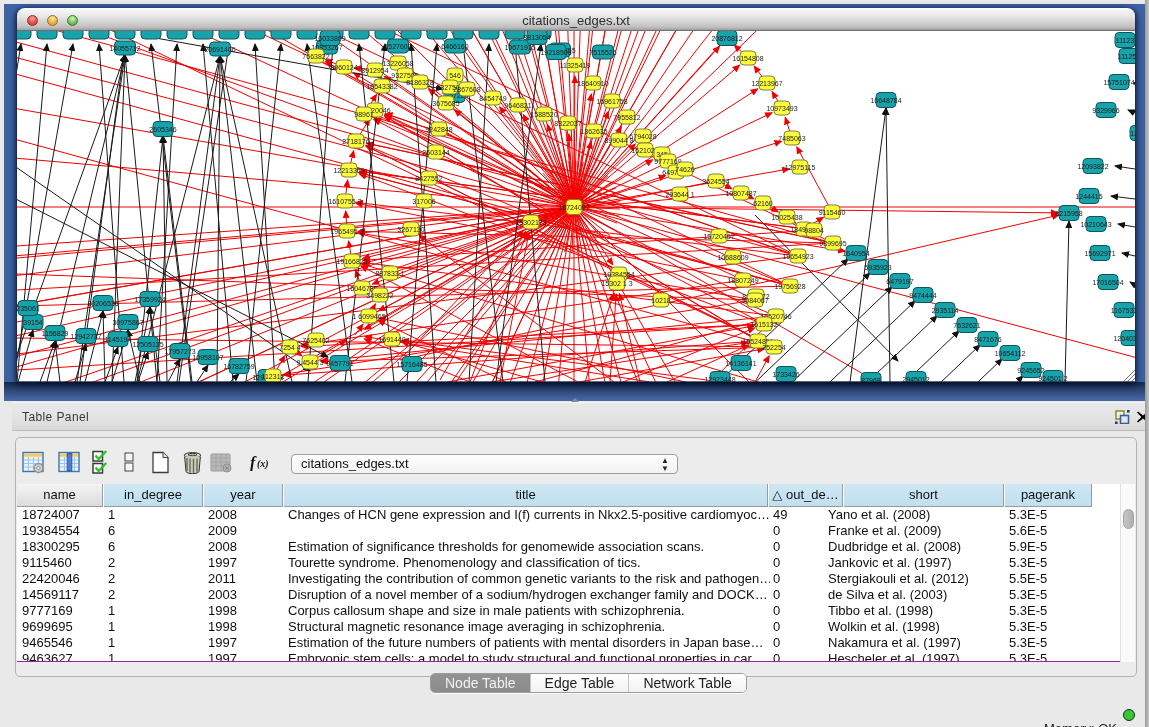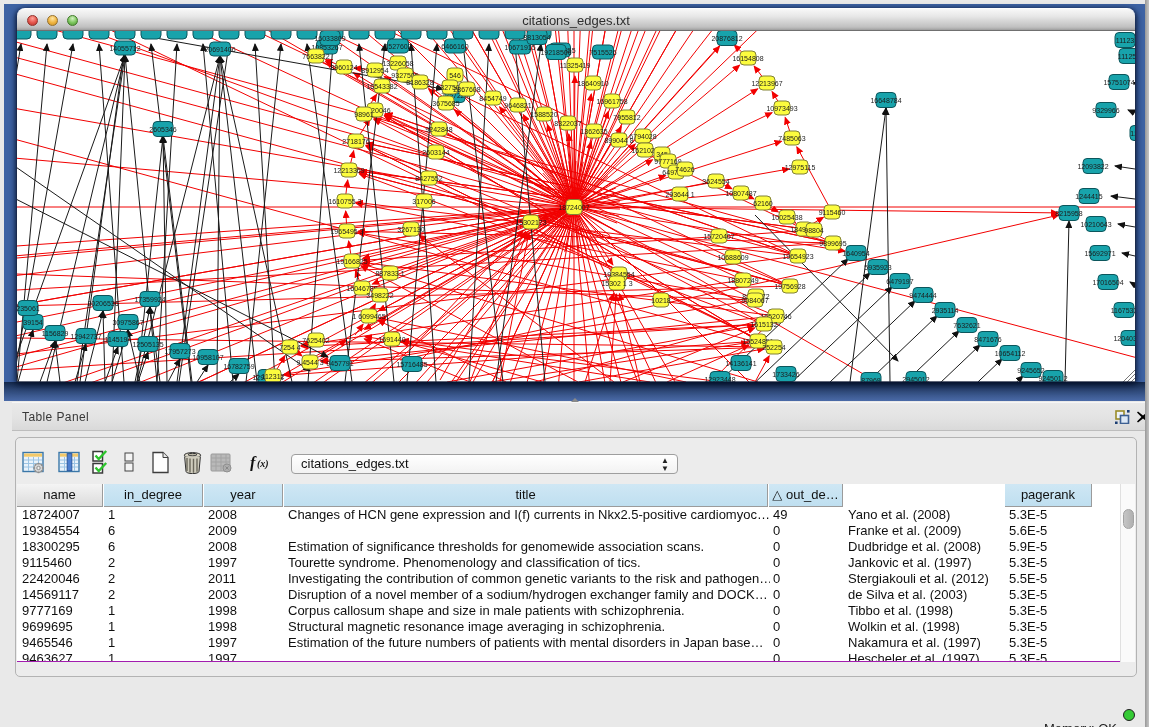--- a/index.html
+++ b/index.html
@@ -25,21 +25,21 @@
 .tbico{position:absolute;top:13px}
 #dd{position:absolute;left:275px;top:16px;width:387px;height:20px;background:linear-gradient(#fff,#f2f2f2);border:1px solid #9e9e9e;border-radius:4px;font-size:13px;color:#111;line-height:18px;padding-left:9px}
 #dd .arr{position:absolute;right:8px;top:2px;font-size:8px;color:#222;line-height:8px}
 #tablewrap{position:absolute;left:1px;top:46px;width:1118px;height:178px;background:#fff;overflow:hidden;border-bottom:1px solid #a21caf}
 #thead{position:absolute;left:0;top:0;height:23px;width:1118px;font-size:13px;color:#111}
 #thead .h{position:absolute;top:0;height:23px;background:linear-gradient(#cfe7f4,#bfdff0);border-right:1px solid #9b9b9b;border-bottom:1px solid #9b9b9b;text-align:center;line-height:22px}
 #thead .hg{background:linear-gradient(#f4f4f4,#dcdcdc)}
 #tbody{position:absolute;left:0;top:23px;width:1118px;font-size:13px;color:#0f0f0f}
 .tr{position:relative;height:16px;line-height:16px;white-space:nowrap}
 .tr div{position:absolute;overflow:hidden}
-.c0{left:5px;width:80px}.c1{left:91px;width:95px}.c2{left:191px;width:75px}.c3{left:271px;width:482px}.c4{left:756px;width:70px}.c5{left:831px;width:155px}.c6{left:992px;width:85px}
+.c0{left:5px;width:80px}.c1{left:91px;width:95px}.c2{left:191px;width:75px}.c3{left:271px;width:482px}.c4{left:756px;width:70px}.c5{left:811px;width:155px}.c6{left:992px;width:85px}
 #vscroll{position:absolute;right:1px;top:46px;width:15px;height:178px;background:#fafafa;border-left:1px solid #e0e0e0}
 #vthumb{position:absolute;left:2px;top:25px;width:11px;height:20px;background:linear-gradient(90deg,#c6c6c6,#b0b0b0);border-radius:6px;border:1px solid #a2a2a2}
 
 #tabs{position:absolute;left:430px;top:272px;height:20px;border:1px solid #9d9d9d;border-radius:5px;overflow:hidden;box-shadow:0 1px 0 rgba(255,255,255,.7)}
 #tabs .seg{float:left;height:20px;line-height:19px;font-size:14px;padding:0 14px;background:linear-gradient(#fff,#f0f0f0);color:#1d1d1d;border-right:1px solid #c4c4c4}
 #tabs .sel{background:linear-gradient(#939393,#8a8a8a);color:#f2f2f2}
 #status{position:absolute;right:32px;top:320px;font-size:13px;color:#1c1c1c}
 #memdot{position:absolute;right:14px;top:308px;width:12px;height:12px;border-radius:50%;background:#35cb35;border:1.5px solid #222}
 
 #rstrip{position:absolute;right:0;top:0;width:4px;height:727px;background:linear-gradient(90deg,#979797,#b5b5b5 60%,#c4c4c4)}
@@ -788,20 +788,21 @@
             <text x="7" y="13" font-family="Liberation Serif, serif" font-style="italic" font-weight="bold" font-size="10" fill="#111">(x)</text>
           </svg></span>
      <div id="dd">citations_edges.txt<span class="arr">▲<br>▼</span></div>
      <div id="tablewrap">
        <div id="thead">
          <div class="h hg" style="left:0px;width:86px">name</div>
          <div class="h" style="left:87px;width:99px">in_degree</div>
          <div class="h" style="left:187px;width:79px">year</div>
          <div class="h" style="left:267px;width:484px">title</div>
          <div class="h" style="left:752px;width:74px">△ out_de…</div>
+         <div class="h" style="left:827px;width:160px">short</div>
          <div class="h" style="left:988px;width:87px">pagerank</div>
        </div>
        <div id="tbody">
             <div class="tr">
               <div class="c0">18724007</div>
               <div class="c1">1</div>
               <div class="c2">2008</div>
               <div class="c3">Changes of HCN gene expression and I(f) currents in Nkx2.5‑positive cardiomyoc…</div>
               <div class="c4">49</div>
               <div class="c5">Yano et al. (2008)</div>
@@ -875,27 +876,33 @@
               <div class="c2">1997</div>
               <div class="c3">Estimation of the future numbers of patients with mental disorders in Japan base…</div>
               <div class="c4">0</div>
               <div class="c5">Nakamura et al. (1997)</div>
               <div class="c6">5.3E‑5</div>
             </div>
             <div class="tr">
               <div class="c0">9463627</div>
               <div class="c1">1</div>
               <div class="c2">1997</div>
+              <div class="c3">Embryonic stem cells: a model to study structural and functional properties in car…</div>
               <div class="c4">0</div>
               <div class="c5">Hescheler et al. (1997)</div>
               <div class="c6">5.3E‑5</div>
             </div>
           </div>
      </div>
      <div id="vscroll">
           <div id="vthumb"></div>
         </div>
    </div>
+   <div id="tabs">
+     <div class="seg sel">Node Table</div>
+        <div class="seg">Edge Table</div>
+        <div class="seg" style="border-right:none">Network Table</div>
+   </div>
    <div id="status">Memory: OK</div>
    <div id="memdot"></div>
  </div>
  <div id="divarrow"></div>
  <div id="rstrip"></div>
 </div>
 </body></html>

